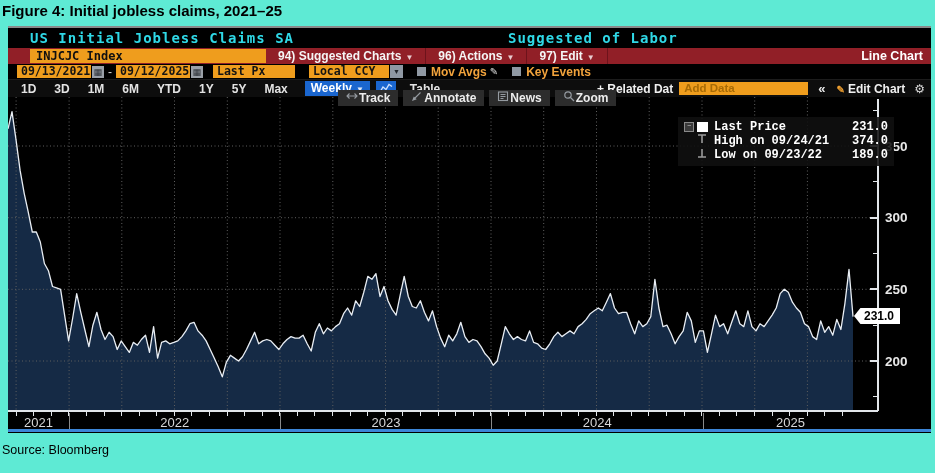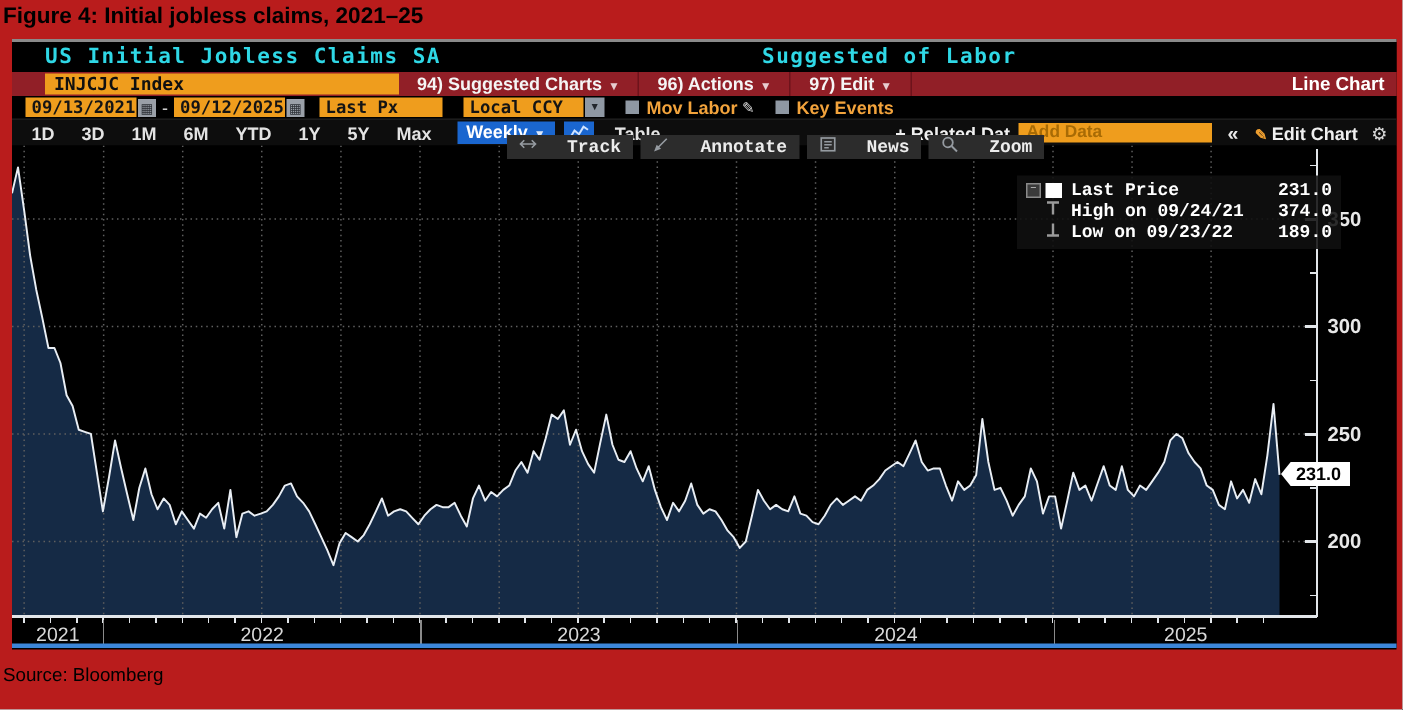--- a/index.html
+++ b/index.html
@@ -1,17 +1,17 @@
 <!DOCTYPE html>
 <html><head>
 <meta charset="utf-8">
 <style>
   html,body{margin:0;padding:0;background:#fff;width:935px;height:473px;overflow:hidden;
     font-family:"Liberation Sans",sans-serif;}
-  .page{position:relative;width:935px;height:473px;background:#b91c1c;}
+  .page{position:relative;width:935px;height:473px;background:#5eead4;}
   .fig-title{position:absolute;left:2px;top:2px;font-size:15px;font-weight:700;color:#000;letter-spacing:0px;}
   .source{position:absolute;left:2px;top:443px;font-size:12.5px;color:#000;}
 
   .terminal{position:absolute;left:8px;top:26px;width:923px;height:405px;background:#000;border-top:2px solid #8a8a8a;}
 
   
   .titlebar{position:relative;height:20px;background:#000;}
   .titlebar .sec{position:absolute;left:22px;top:2px;color:#2fd8e6;font-family:"DejaVu Sans Mono",monospace;
     font-size:14px;font-weight:700;letter-spacing:1px;white-space:nowrap;}
   .titlebar .dept{position:absolute;left:500px;top:2px;color:#2fd8e6;font-family:"DejaVu Sans Mono",monospace;
@@ -52,21 +52,21 @@
     line-height:13px;padding-left:5px;margin-left:6px;}
   .collapse{color:#e8e8e8;font-size:13px;font-weight:700;margin-left:10px;}
   .editchart{color:#f0f0f0;font-size:12px;font-weight:700;margin-left:8px;white-space:nowrap;}
   .editchart .pencil{color:#f0a030;margin-right:3px;}
   .gear{color:#d8d8d8;font-size:12px;margin:0 6px 0 9px;}
 
   
   .chartwrap{position:relative;height:335px;background:#000;}
   .overlay-buttons{position:absolute;left:330px;top:-7px;display:flex;gap:5px;z-index:5;}
   .ov-btn{background:#2c2c2c;color:#ececec;font-size:12px;font-weight:700;height:16px;line-height:16px;
-    padding:0 8px;display:flex;align-items:center;gap:20px;font-family:Liberation Mono, monospace;}
+    padding:0 8px;display:flex;align-items:center;gap:1px;}
   .ov-btn svg{opacity:.75;}
 
   .legend{position:absolute;left:670px;top:20px;width:204px;background:rgba(16,16,16,0.88);
     padding:3px 6px 4px 6px;z-index:4;font-family:Liberation Mono, monospace;}
   .leg-row{display:flex;align-items:center;height:14px;position:relative;}
   .leg-icon{width:30px;display:flex;align-items:center;gap:3px;flex:none;}
   .leg-label{color:#fff;font-size:12px;font-weight:700;white-space:nowrap;}
   .leg-val{margin-left:auto;color:#fff;font-size:12px;font-weight:700;}
   .expander{width:8px;height:8px;background:#3a3a3a;border:1px solid #8a8a8a;color:#cfcfcf;
     font-size:7px;line-height:7px;text-align:center;flex:none;}
@@ -102,21 +102,21 @@
     <div class="fieldsrow">
       <span class="ofield" style="margin-left:9px;width:66px;">09/13/2021</span>
       <span class="cal">▦</span>
       <span class="dash">-</span>
       <span class="ofield" style="width:66px;">09/12/2025</span>
       <span class="cal">▦</span>
       <span class="ofield" style="margin-left:10px;width:74px;">Last Px</span>
       <span class="ofield" style="margin-left:14px;width:72px;">Local CCY</span>
       <span class="ddbox">▼</span>
       <span class="cb"></span>
-      <span class="otext">Mov Labor</span>
+      <span class="otext">Mov Avgs</span>
       <span class="pencil">✎</span>
       <span class="cb"></span>
       <span class="otext">Key Events</span>
     </div>
 
     <div class="rangerow">
       <div id="ranges" style="display:flex;margin-left:4px;">
           <span class="range-btn">1D</span>
           <span class="range-btn">3D</span>
           <span class="range-btn">1M</span>

